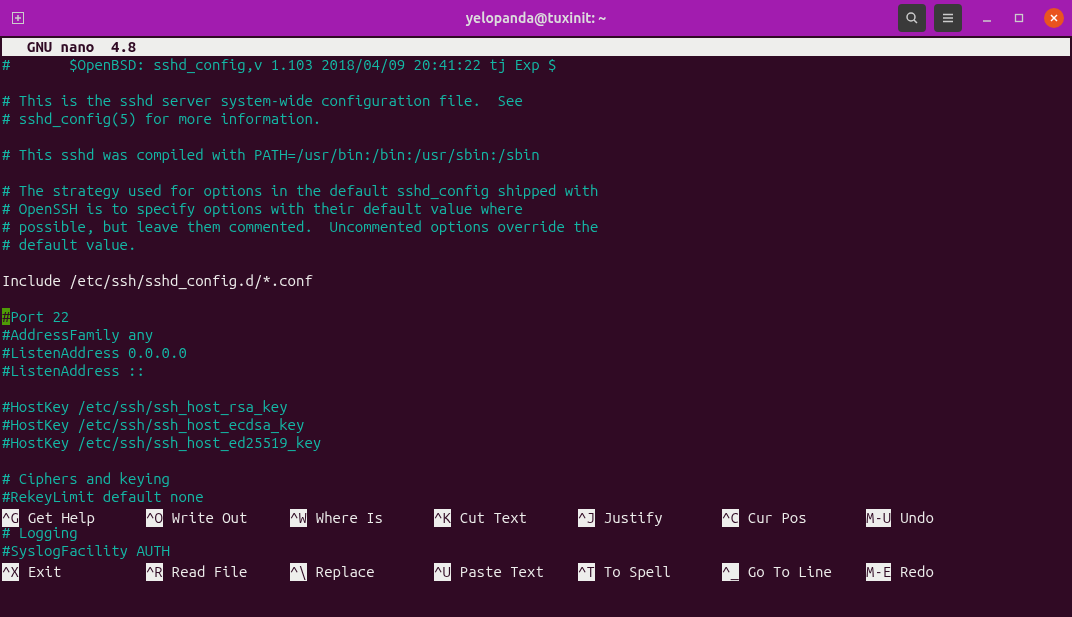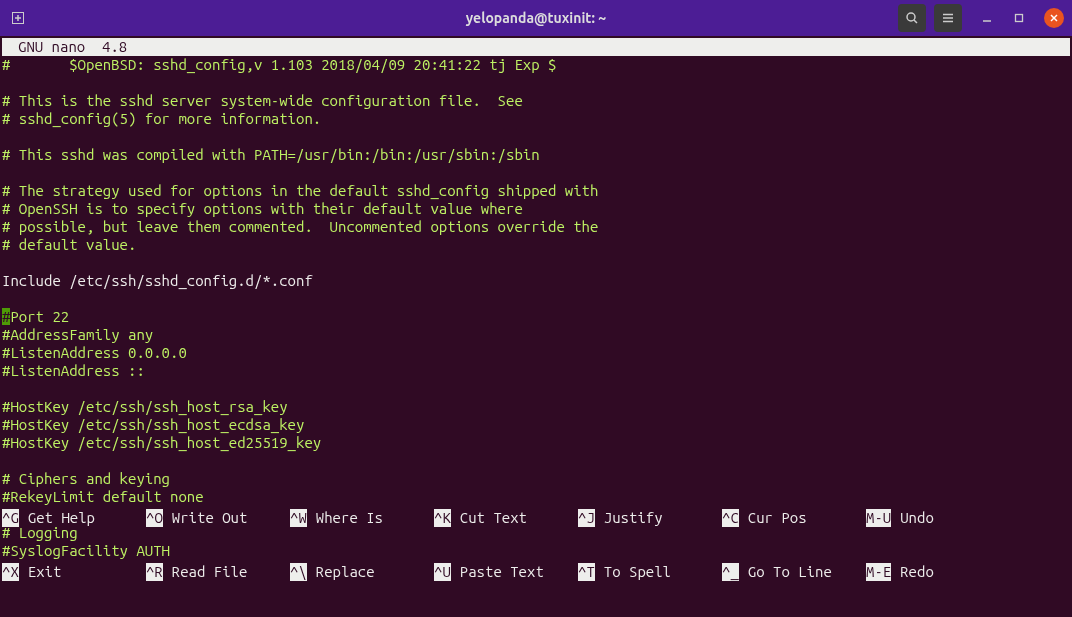--- a/index.html
+++ b/index.html
@@ -11,21 +11,21 @@
       width: 1072px;
       height: 617px;
       background: #300a24;
       font-family: "Ubuntu Mono", "DejaVu Sans Mono", monospace;
       font-size: 15px;
       line-height: 18px;
       overflow: hidden;
     }
     .titlebar {
       height: 36px;
-      background: #4c1d95;
+      background: #a21caf;
       display: flex;
       align-items: center;
       padding: 0 8px;
       position: relative;
     }
     .titlebar-left {
       display: flex;
       align-items: center;
       gap: 6px;
     }
@@ -103,33 +103,34 @@
       padding: 2px;
     }
     .nano-header {
       background: #eeeeec;
       color: #300a24;
       display: flex;
       height: 18px;
       white-space: pre;
     }
     .nano-header-left {
-      padding-left: 16px;
+      padding-left: 25px;
+      font-weight: bold;
     }
     .nano-header-center {
       position: absolute;
       left: 50%;
       transform: translateX(-50%);
     }
     .content {
       white-space: pre;
       color: #eeeeec;
     }
     .content .c {
-      color: #bef264;
+      color: #14b8a6;
     }
     .cursor {
       background: #4e9a06;
       color: #300a24;
     }
     .shortcuts {
       position: absolute;
       bottom: 0;
       left: 2px;
       right: 2px;

